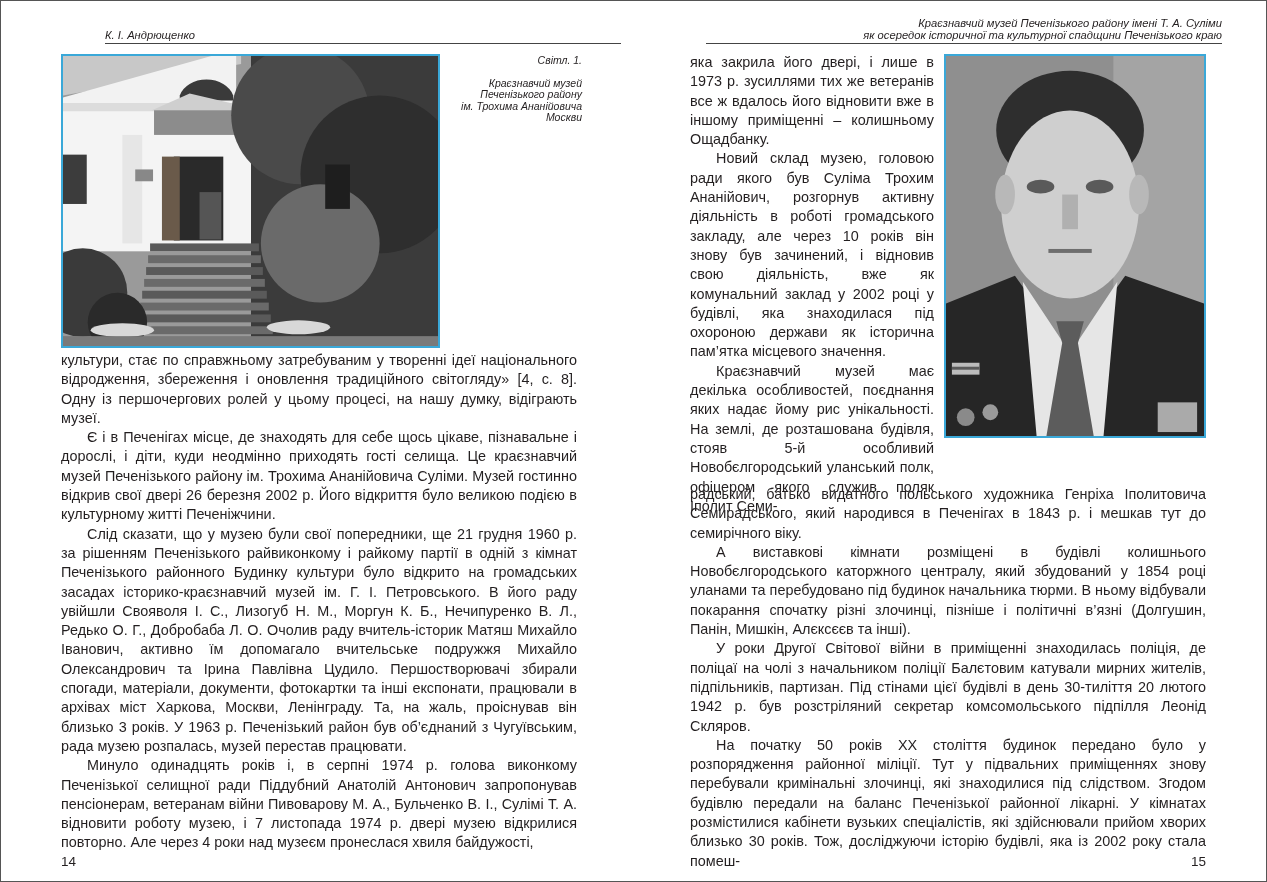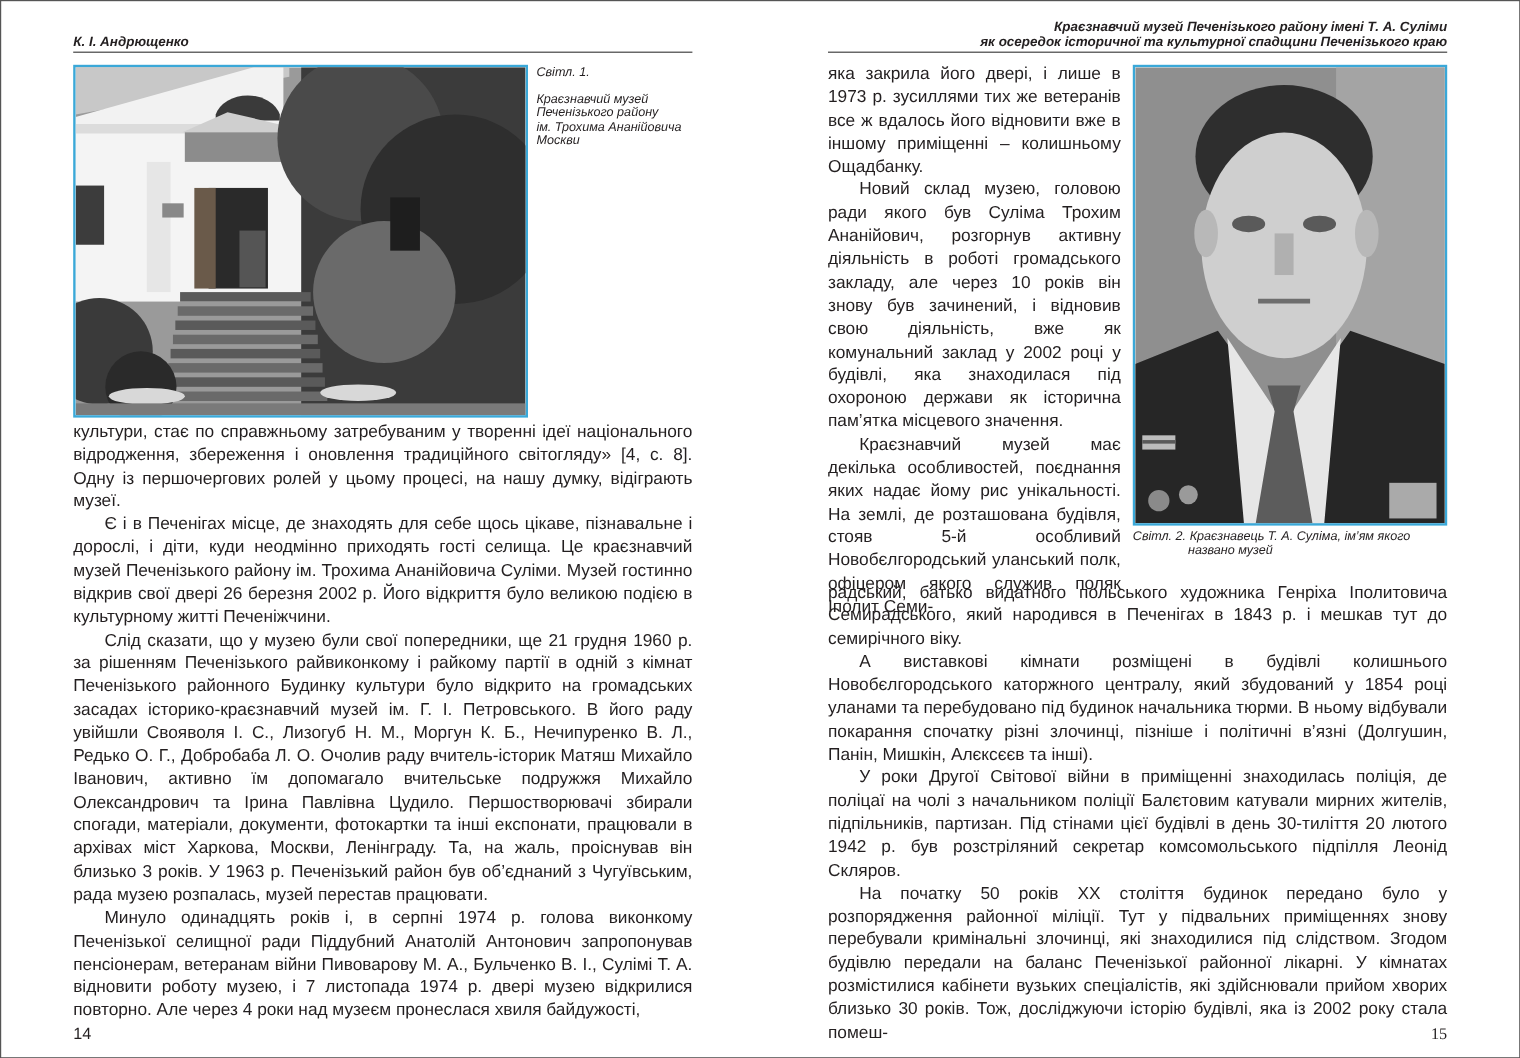--- a/index.html
+++ b/index.html
@@ -1,29 +1,29 @@
 <!DOCTYPE html>
 <html><head>
 <meta charset="utf-8">
 <style>
   html, body { margin: 0; padding: 0; background: #ffffff; }
   body { width: 1267px; height: 882px; position: relative; overflow: hidden; font-family: "Liberation Sans", sans-serif; color: #231f20; }
   .frame { position: absolute; left: 0; top: 0; width: 1265px; height: 880px; border: 1px solid #555; background: #fff; }
   .page { position: absolute; top: 0; height: 882px; }
   .left-page { left: 60px; width: 516px; }
   .right-page { left: 689px; width: 516px; }
-  .running-head { position: absolute; left: 0; width: 516px; font-style: italic; font-size: 11.2px; line-height: 12px; border-bottom: 1.5px solid #444; padding-bottom: 2px; font-weight: bold; }
-  .left-page .running-head { top: 28px; }
+  .running-head { position: absolute; left: 16px; width: 516px; font-style: italic; font-size: 11.2px; line-height: 12px; border-bottom: 1.5px solid #444; padding-bottom: 2px; }
+  .left-page .running-head { top: 28px; margin-left: 28px; }
   .right-page .running-head { top: 16px; text-align: right; }
   .body-text { font-size: 14.4px; line-height: 19.3px; text-align: justify; margin: 0; }
   .body-text p { margin: 0; }
   .indent { text-indent: 26px; }
   .photo { position: absolute; border: 2px solid #3aa8d8; box-sizing: border-box; overflow: hidden; }
   .photo svg { display: block; width: 100%; height: 100%; }
-  .caption { font-style: italic; font-size: 10.5px; line-height: 11.5px; color: #231f20; }
+  .caption { font-style: italic; font-size: 10.5px; line-height: 11.5px; color: #231f20; text-align: right; }
   .page-number { position: absolute; top: 853px; font-size: 13.5px; text-align: right; }
 </style>
 </head>
 <body>
 
 <div class="frame">
 
   <div class="page left-page">
     <div class="running-head">К. І. Андрющенко</div>
 
@@ -133,31 +133,24 @@
         <polygon points="112,268 140,268 134,290 150,384 102,384 118,290" fill="#5c5c5c"></polygon>
 
         <rect x="6" y="310" width="28" height="12" fill="#bcbcbc"></rect>
         <rect x="6" y="314" width="28" height="3" fill="#5a5a5a"></rect>
         <circle cx="20" cy="365" r="9" fill="#8a8a8a"></circle>
         <circle cx="45" cy="360" r="8" fill="#9a9a9a"></circle>
         <rect x="215" y="350" width="40" height="30" fill="#aaa"></rect>
       </svg>
     </div>
 
-    <div class="caption" style="position:absolute; left:254px; top:441px; width:262px;">
-      <div>
-        <span>Світл. 2.</span>
-        <span>Краєзнавець Т. А. Суліма, ім’ям якого</span>
-      </div>
-      <div style="padding-left:46px;">названо музей</div>
-    </div>
 
     <div class="body-text" style="position:absolute; left:0; top:484px; width:516px;">
       <p>радський, батько видатного польського художника Генріха Іполитовича Семирадського, який народився в Печенігах в 1843 р. і мешкав тут до семирічного віку.</p>
       <p class="indent">А виставкові кімнати розміщені в будівлі колишнього Новобєлгородського каторжного централу, який збудований у 1854 році уланами та перебудовано під будинок начальника тюрми. В ньому відбували покарання спочатку різні злочинці, пізніше і політичні в’язні (Долгушин, Панін, Мишкін, Алєксєєв та інші).</p>
       <p class="indent">У роки Другої Світової війни в приміщенні знаходилась поліція, де поліцаї на чолі з начальником поліції Балєтовим катували мирних жителів, підпільників, партизан. Під стінами цієї будівлі в день 30-тиліття 20 лютого 1942 р. був розстріляний секретар комсомольського підпілля Леонід Скляров.</p>
       <p class="indent">На початку 50 років XX століття будинок передано було у розпорядження районної міліції. Тут у підвальних приміщеннях знову перебували кримінальні злочинці, які знаходилися під слідством. Згодом будівлю передали на баланс Печенізької районної лікарні. У кімнатах розмістилися кабінети вузьких спеціалістів, які здійснювали прийом хворих близько 30 років. Тож, досліджуючи історію будівлі, яка із 2002 року стала помеш-</p>
     </div>
 
-    <div class="page-number" style="right:0;font-family:Liberation Serif, serif;">15</div>
+    <div class="page-number" style="right:0;">15</div>
   </div>
 
 </div>
 
 </body></html>

